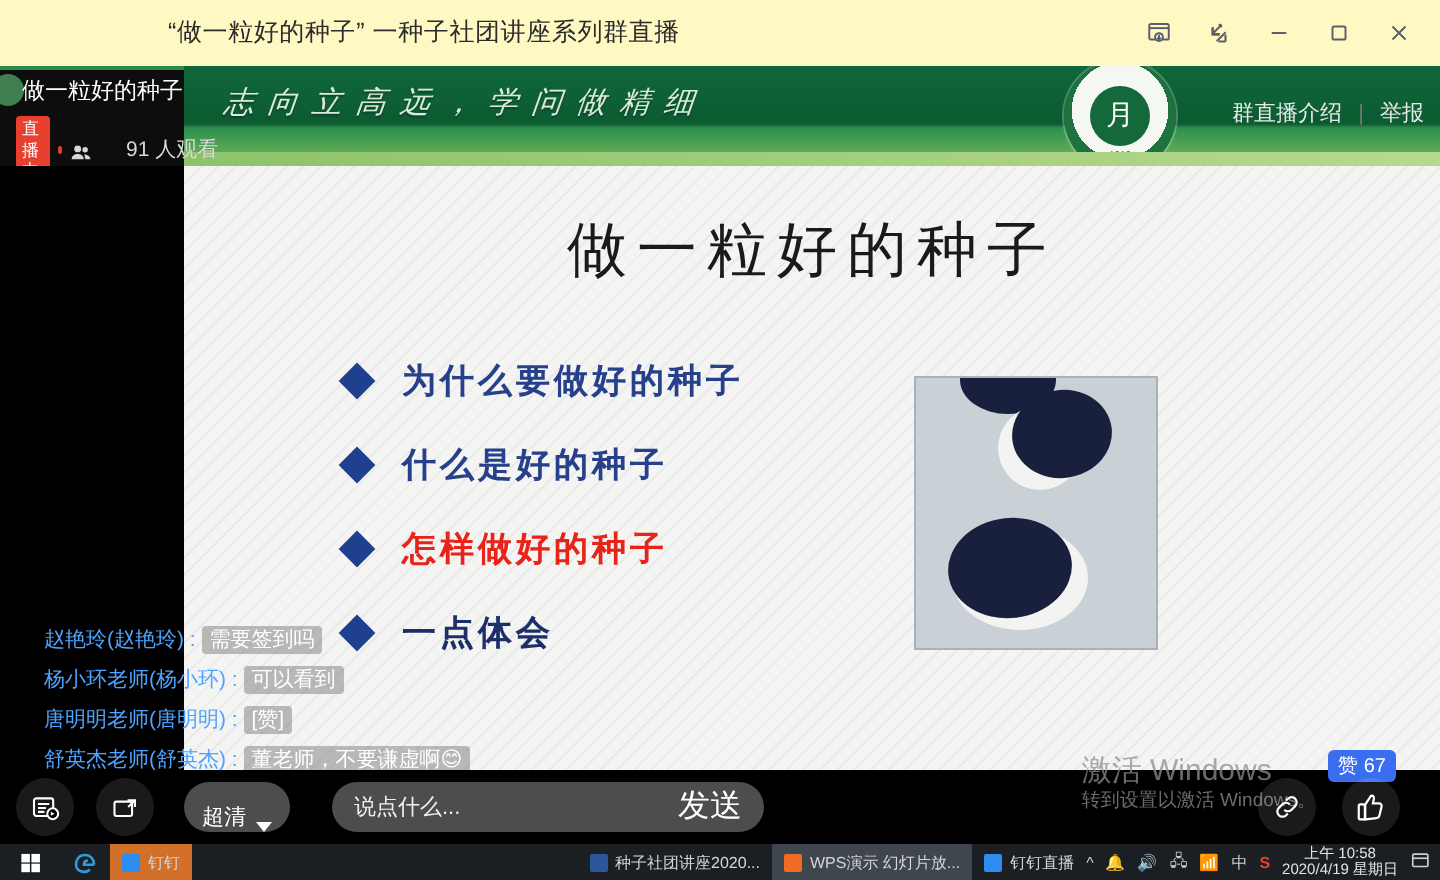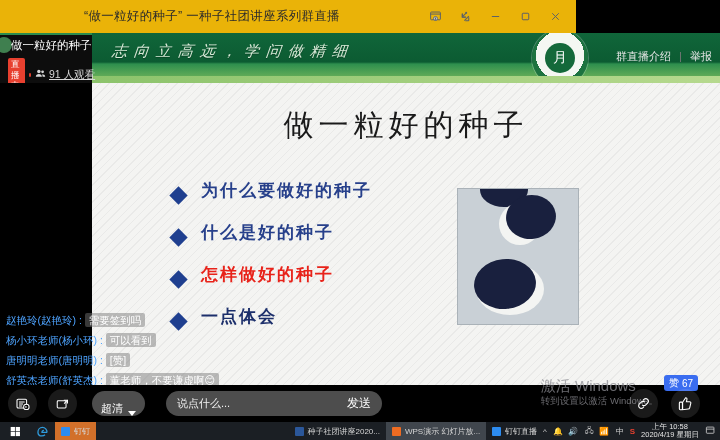--- a/index.html
+++ b/index.html
@@ -1,21 +1,21 @@
 <!DOCTYPE html>
 <html><head>
 <meta charset="utf-8">
 <style>
   html,body{margin:0;padding:0;background:#1b1b1b;}
   body{width:720px;height:440px;overflow:hidden;
        font-family:"Liberation Sans","DejaVu Sans",sans-serif;}
   .app{position:relative;width:720px;height:440px;overflow:hidden;background:#000;}
 
   
-  .titlebar{position:absolute;left:0;top:0;width:576px;height:33px;background:#eab308;
+  .titlebar{position:absolute;left:0;top:0;width:720px;height:33px;background:#fef9c3;
             border-bottom:1px solid #dfe3e8;}
   .titlebar .tb-title{position:absolute;left:84px;top:8px;font-size:12.5px;color:#2b2b2b;
             white-space:nowrap;letter-spacing:.3px;}
   .tb-ctrls{position:absolute;right:6px;top:0;height:33px;display:flex;align-items:center;gap:0px;}
   .tb-btn{width:30px;height:33px;display:flex;align-items:center;justify-content:center;
           color:#5a6068;cursor:default;}
   .tb-btn svg{display:block;}
 
   
   .header{position:absolute;left:0;top:33px;width:720px;height:50px;background:#000;overflow:hidden;}
@@ -41,62 +41,62 @@
   
   .tabcol{position:absolute;left:0;top:33px;width:92px;height:50px;background:#0d0d0d;}
   .tab-avatar{position:absolute;left:-4px;top:4px;width:16px;height:16px;border-radius:50%;
          background:#3f7f4f;}
   .tab-name{position:absolute;left:11px;top:5px;font-size:11.5px;color:#fff;white-space:nowrap;}
   .tab-underline{position:absolute;left:0;top:0;width:92px;height:2px;background:#2b8c4e;}
   .tab-meta{position:absolute;left:8px;top:25px;display:flex;align-items:center;gap:4px;}
   .live-badge{background:#e8402f;color:#fff;font-size:8.5px;padding:1px 3px;border-radius:2px;
          letter-spacing:.5px;line-height:1.25;}
   .red-dot{width:4px;height:4px;border-radius:50%;background:#e8402f;}
-  .viewers{display:flex;align-items:flex-start;gap:3px;color:#d8d8d8;font-size:10.5px;white-space:nowrap;text-decoration:underline;}
+  .viewers{display:flex;align-items:flex-end;gap:17px;color:#d8d8d8;font-size:10.5px;white-space:nowrap;}
 
   
   .stage{position:absolute;left:0;top:83px;width:720px;height:302px;background:#000;overflow:hidden;}
   .slide{position:absolute;left:92px;top:0;width:628px;height:302px;
          background:#f4f4f2;overflow:hidden;}
   .slide:before{content:"";position:absolute;inset:0;
          background:repeating-linear-gradient(135deg,rgba(0,0,0,.045) 0 1px,rgba(0,0,0,0) 1px 6px);}
   .slide-title{position:absolute;left:0;right:0;top:22px;text-align:center;font-size:30px;
          color:#1a1a1a;font-family:"Liberation Serif","DejaVu Serif",serif;letter-spacing:5px;}
   .bullets{position:absolute;left:80px;top:96px;width:320px;}
-  .bullet{display:flex;align-items:flex-end;gap:16px;margin-bottom:19px;}
+  .bullet{display:flex;align-items:center;gap:16px;margin-bottom:19px;}
   .dia{width:13px;height:13px;background:#1f3f8f;transform:rotate(45deg);flex:0 0 auto;}
   .btxt{font-size:17px;color:#27408b;font-family:"Liberation Serif","DejaVu Serif",serif;
         font-weight:bold;letter-spacing:2px;white-space:nowrap;}
   .btxt.red{color:#e8231a;}
   .btxt.dark{color:#1c2f6b;}
   .photo{position:absolute;left:365px;top:105px;width:120px;height:135px;background:#c9d0d6;
          border:1px solid #aab2b8;overflow:hidden;}
   .photo .seed{position:absolute;border-radius:50%;background:#19203e;}
   .photo .white{position:absolute;border-radius:50%;background:#f3f4f2;}
 
   
-  .chat{position:absolute;left:0;top:230px;width:210px;}
+  .chat{position:absolute;left:16px;top:230px;width:210px;}
   .msg{margin:0 0 6px 6px;font-size:10.5px;line-height:14px;white-space:nowrap;}
   .msg .who{color:#4da3ff;}
   .msg .body{color:#ffffff;background:rgba(120,120,120,.48);padding:1px 4px;border-radius:2px;}
 
   
   .bottombar{position:absolute;left:0;top:385px;width:720px;height:37px;background:#000;}
   .circ{position:absolute;top:4px;width:29px;height:29px;border-radius:50%;
         background:rgba(255,255,255,.10);display:flex;align-items:center;justify-content:center;}
   .quality{position:absolute;left:92px;top:6px;height:25px;padding:0 9px;border-radius:13px;
         background:rgba(255,255,255,.30);display:flex;align-items:flex-end;gap:5px;
         color:#fff;font-size:11px;}
   .caret{width:0;height:0;border-left:4px solid transparent;border-right:4px solid transparent;
         border-top:5px solid #fff;}
   .chatbox{position:absolute;left:166px;top:6px;width:216px;height:25px;border-radius:13px;
         background:rgba(255,255,255,.30);display:flex;align-items:center;
         justify-content:space-between;padding:0 11px;box-sizing:border-box;}
   .chatbox .ph{color:#efefef;font-size:11px;}
-  .chatbox .send{color:#ffffff;font-size:12px;}
+  .chatbox .send{color:#ffffff;font-size:16px;}
   .winmark{position:absolute;right:62px;top:-8px;text-align:left;color:#8e8e94;opacity:.75;}
   .winmark .m1{font-size:15px;line-height:18px;}
   .winmark .m2{font-size:9.5px;line-height:12px;}
   .like-badge{position:absolute;right:22px;top:-10px;background:#3a6df0;color:#fff;
         font-size:10px;border-radius:3px;padding:1px 5px;display:flex;align-items:center;gap:3px;}
   .rcirc{position:absolute;top:4px;width:29px;height:29px;border-radius:50%;
         background:rgba(255,255,255,.10);display:flex;align-items:center;justify-content:center;
         color:#fff;}
 
   

